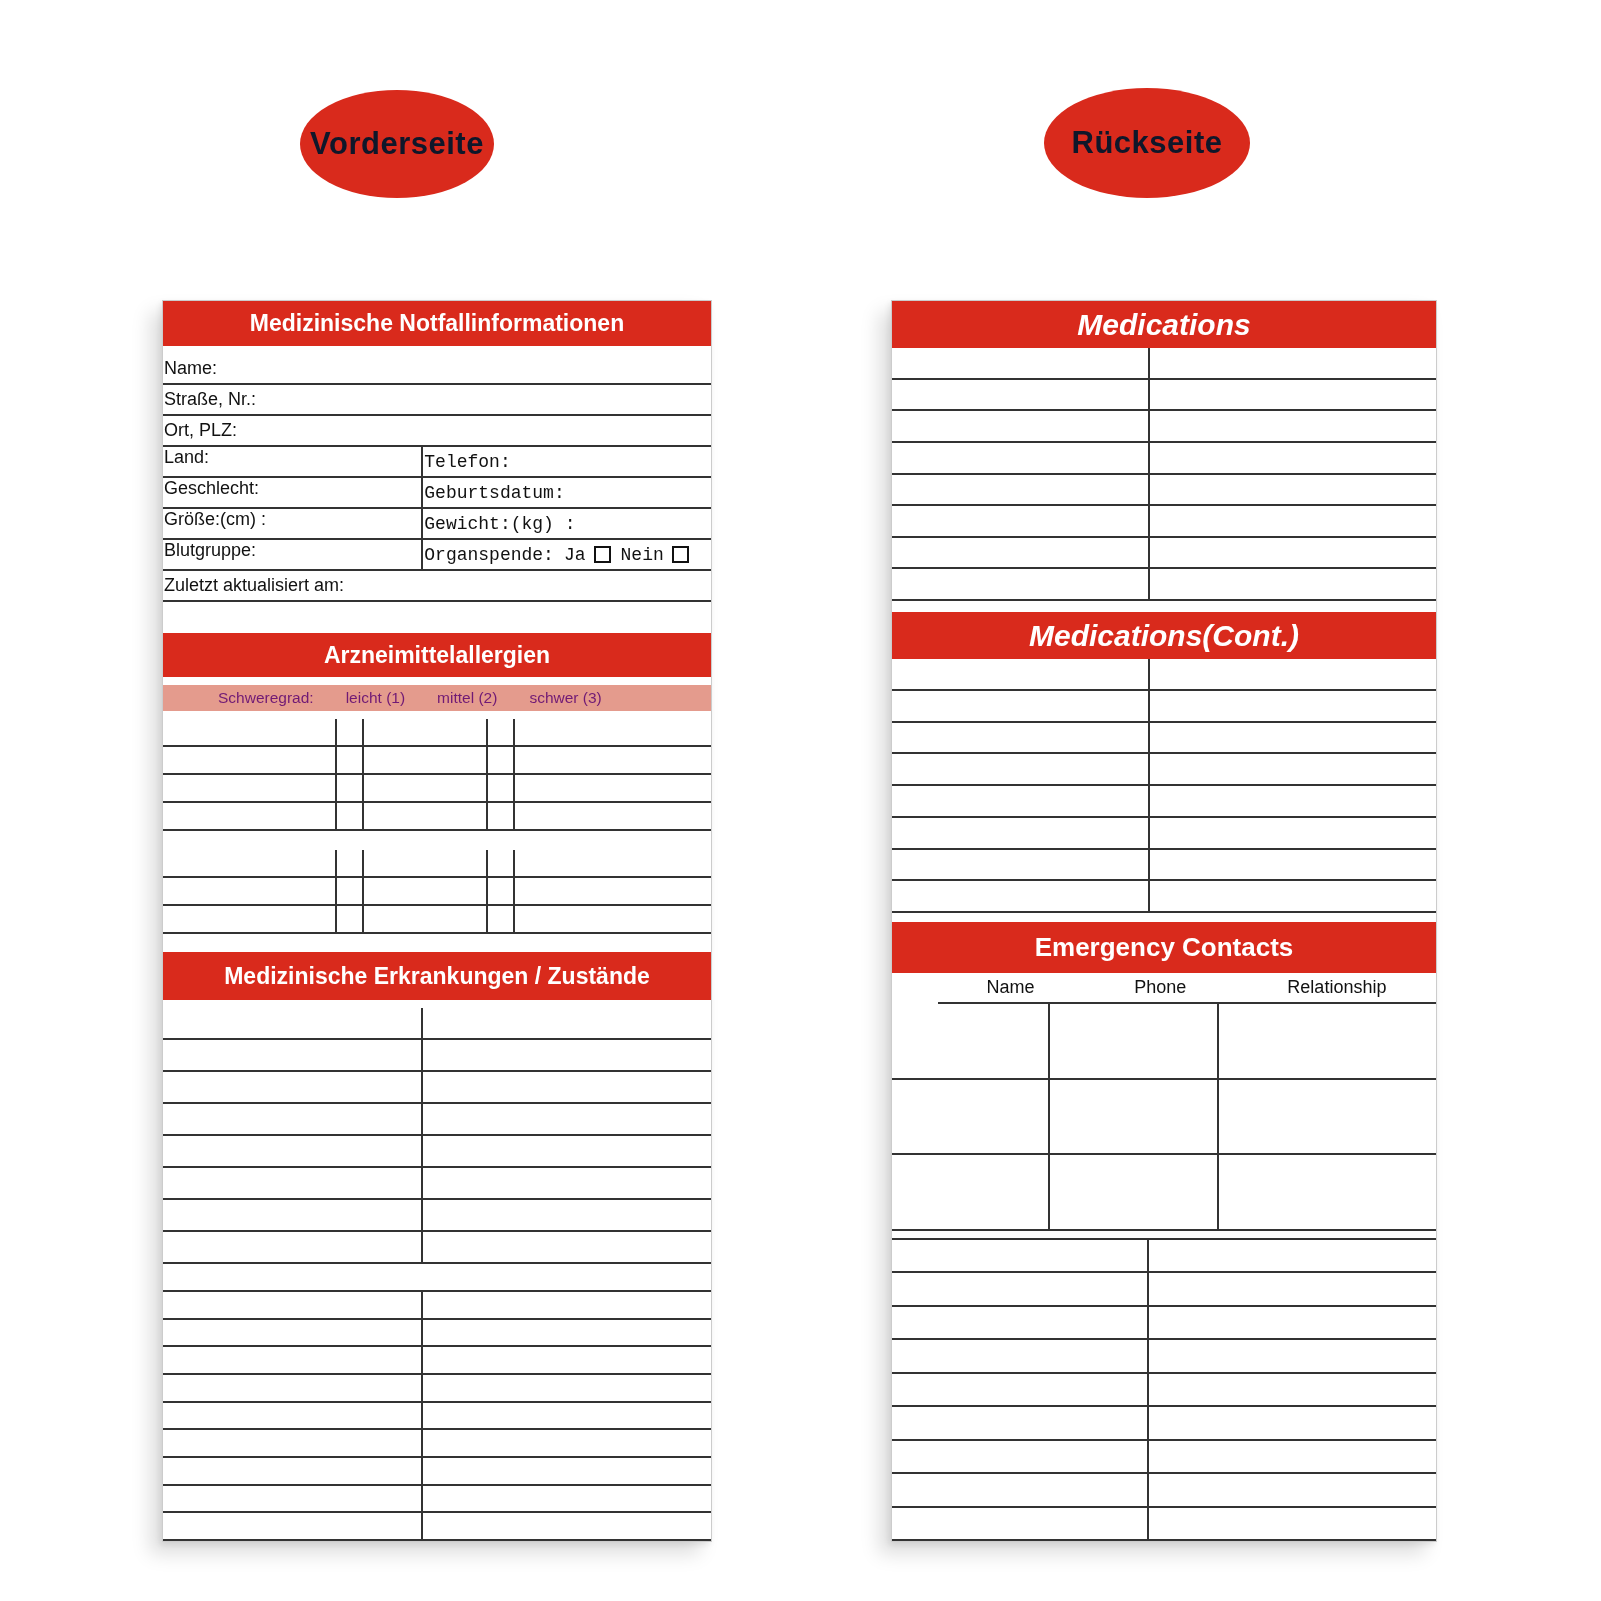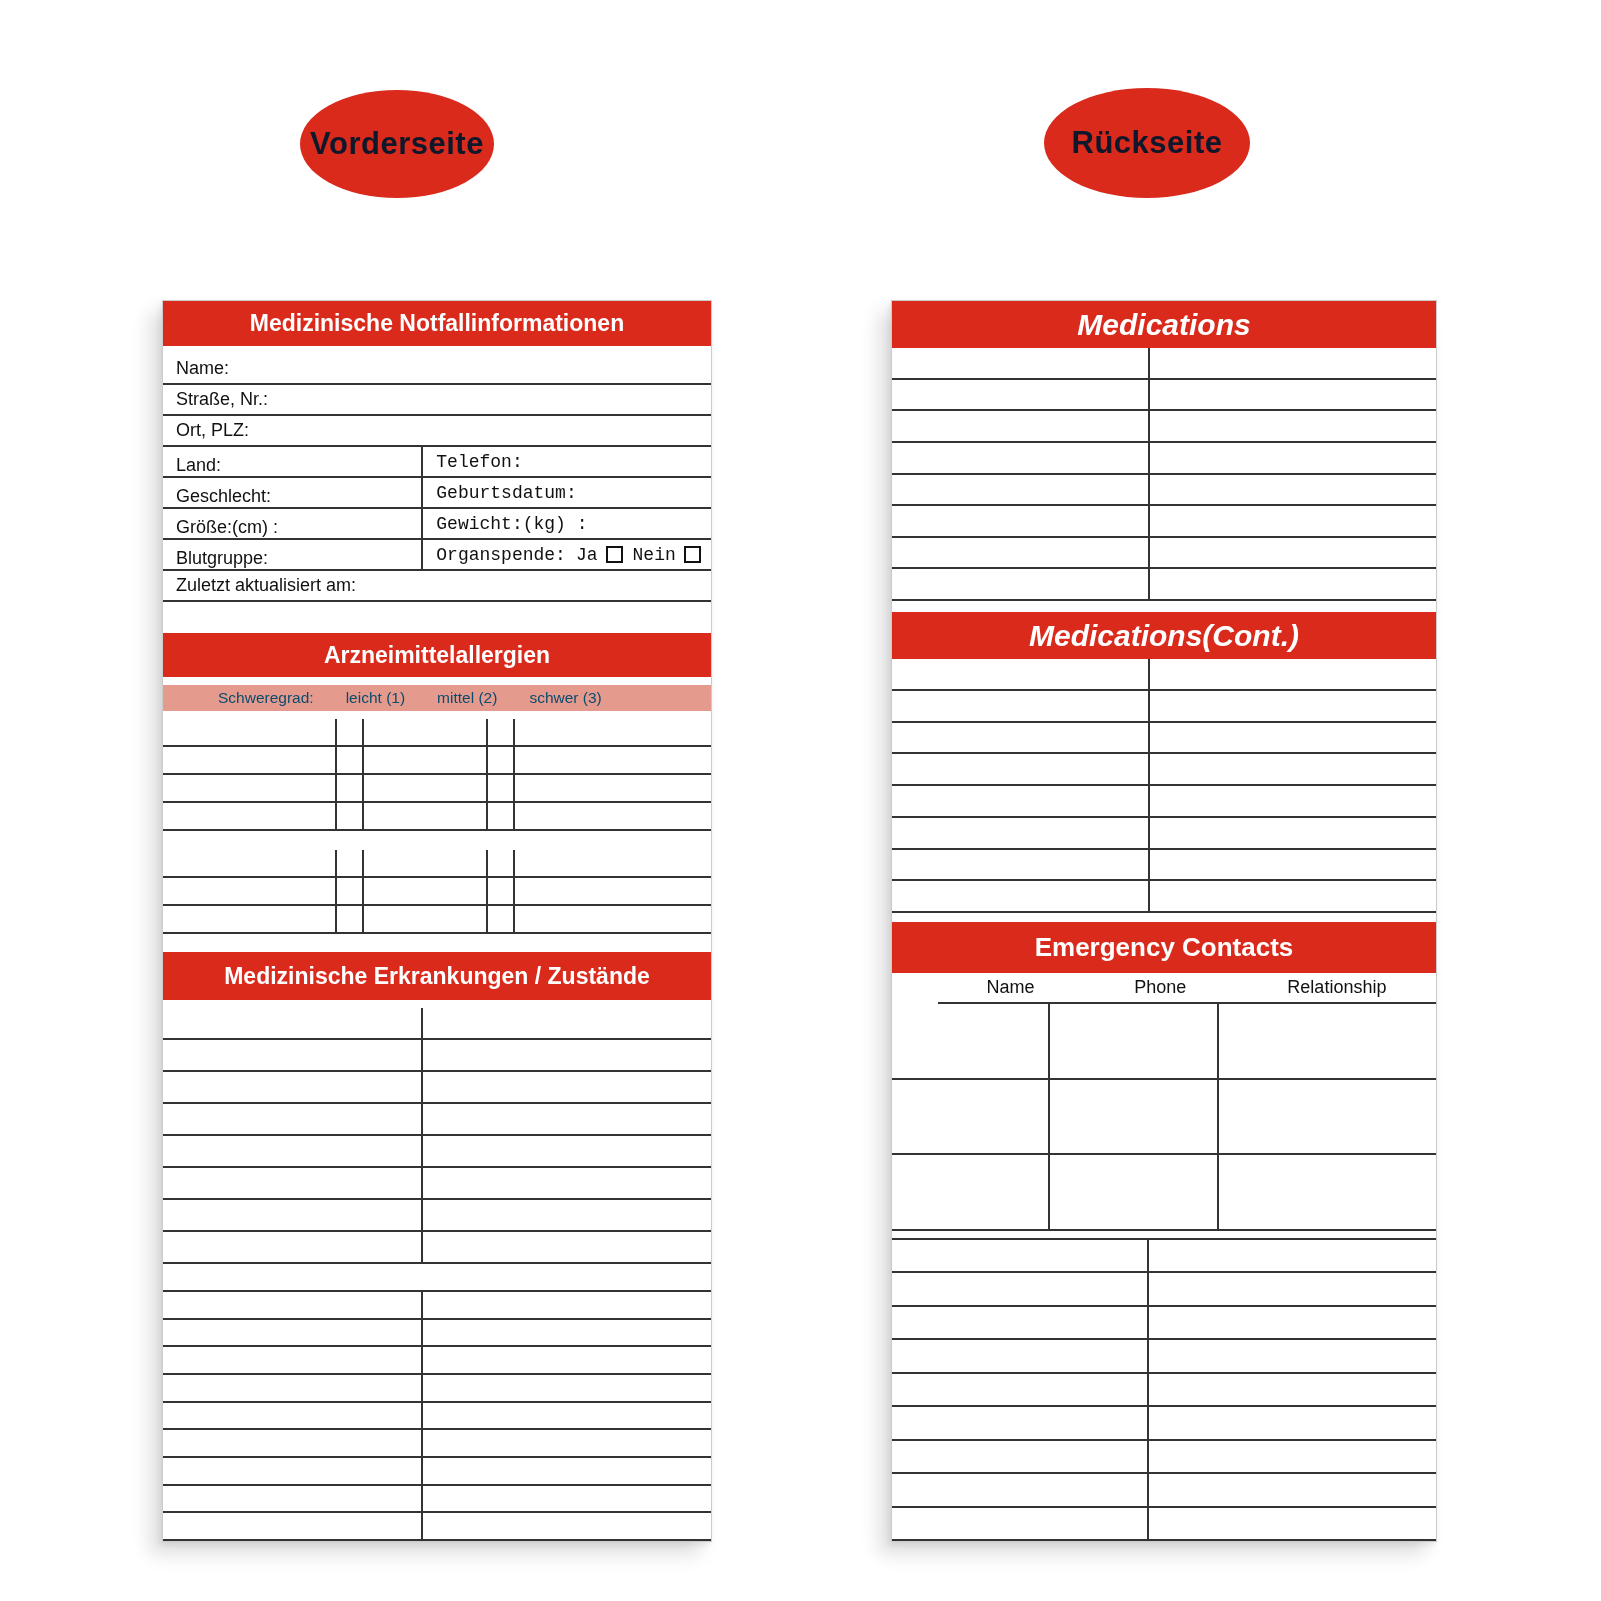--- a/index.html
+++ b/index.html
@@ -34,30 +34,30 @@
   .band{
     background:var(--red);color:#fff;font-weight:bold;
     display:flex;align-items:center;justify-content:center;
     flex:0 0 auto;text-align:center;
   }
   .spacer{flex:0 0 auto;}
 
   
   .grid{display:grid;flex:0 0 auto;}
   .row{border-bottom:2px solid var(--line);display:flex;align-items:center;min-height:0;}
-  .lbl{font-size:18px;padding-left:13px;white-space:nowrap;}
-  .cellL{flex:0 0 47.5%;height:100%;display:flex;align-items:flex-end;border-right:2px solid var(--line);}
+  .lbl{font-size:18px;padding-left:1px;white-space:nowrap;}
+  .cellL{flex:0 0 47.5%;height:100%;display:flex;align-items:flex-start;border-right:2px solid var(--line);}
   .cellR{flex:1 1 auto;height:100%;display:flex;align-items:center;font-family:Liberation Mono, monospace;}
 
   
   .band-main{height:45px;font-size:23px;}
   .pgrid{grid-template-rows:repeat(8,1fr);height:248px;}
   .band-drug{height:44px;font-size:23px;}
   .salmon{
-    background:var(--salmon);color:#0c4a6e;height:26px;flex:0 0 auto;
+    background:var(--salmon);color:#701a75;height:26px;flex:0 0 auto;
     display:flex;align-items:center;font-size:15.5px;padding-left:55px;gap:32px;
   }
   .agrid4{grid-template-rows:repeat(4,1fr);height:112px;}
   .agrid3{grid-template-rows:repeat(3,1fr);height:84px;}
   .arow{border-bottom:2px solid var(--line);display:flex;min-height:0;}
   .ac{height:100%;border-right:2px solid var(--line);}
   .a1{flex:0 0 31.8%;}
   .an{flex:0 0 4.8%;}
   .a2{flex:0 0 22.8%;}
   .a3{flex:1 1 auto;border-right:none;}

